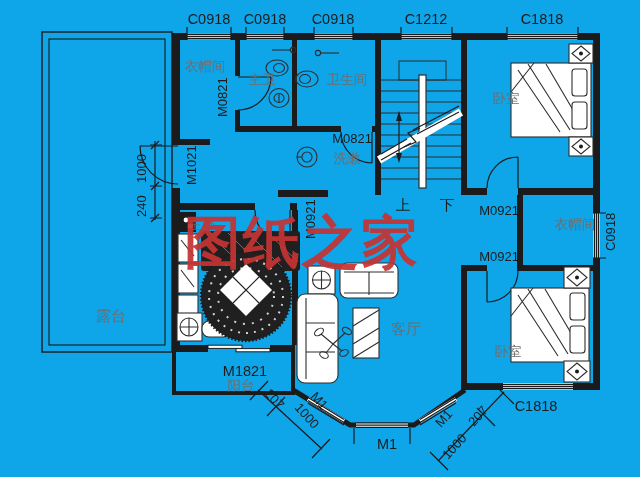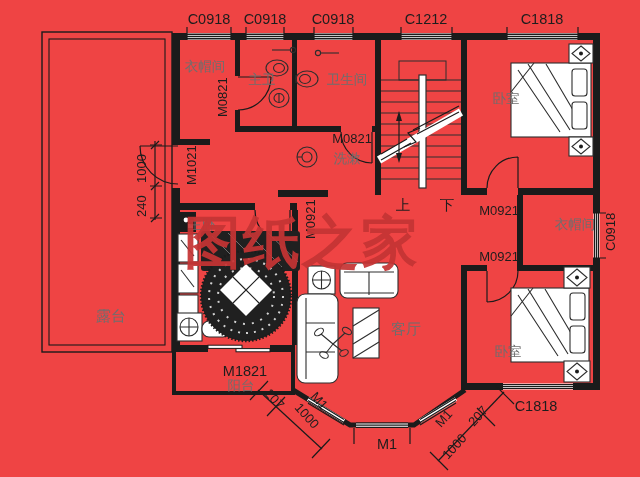--- a/index.html
+++ b/index.html
@@ -1,16 +1,16 @@
 <!DOCTYPE html>
 <html><head>
 <meta charset="utf-8">
 <style>
   html,body{margin:0;padding:0;background:#ffffff;}
-  .canvas{position:relative;width:640px;height:477px;background:#ef4444;overflow:hidden;
+  .canvas{position:relative;width:640px;height:477px;background:#0ea5e9;overflow:hidden;
           font-family:"Liberation Sans",sans-serif;}
   svg{display:block;}
   text{font-family:"Liberation Sans",sans-serif;}
   .code{fill:#1d1d1d;font-size:14.5px;}
   .codes{fill:#1d1d1d;font-size:13px;}
   .room{fill:#6e6e6e;font-size:15px;}
   .rooms{fill:#6e6e6e;font-size:13.5px;}
   .dim{fill:#1d1d1d;font-size:13px;}
   .wm{font-family:"DejaVu Serif","Liberation Serif",serif;font-weight:bold;
       font-size:57px;fill:#c53434;opacity:.93;letter-spacing:2px;}

